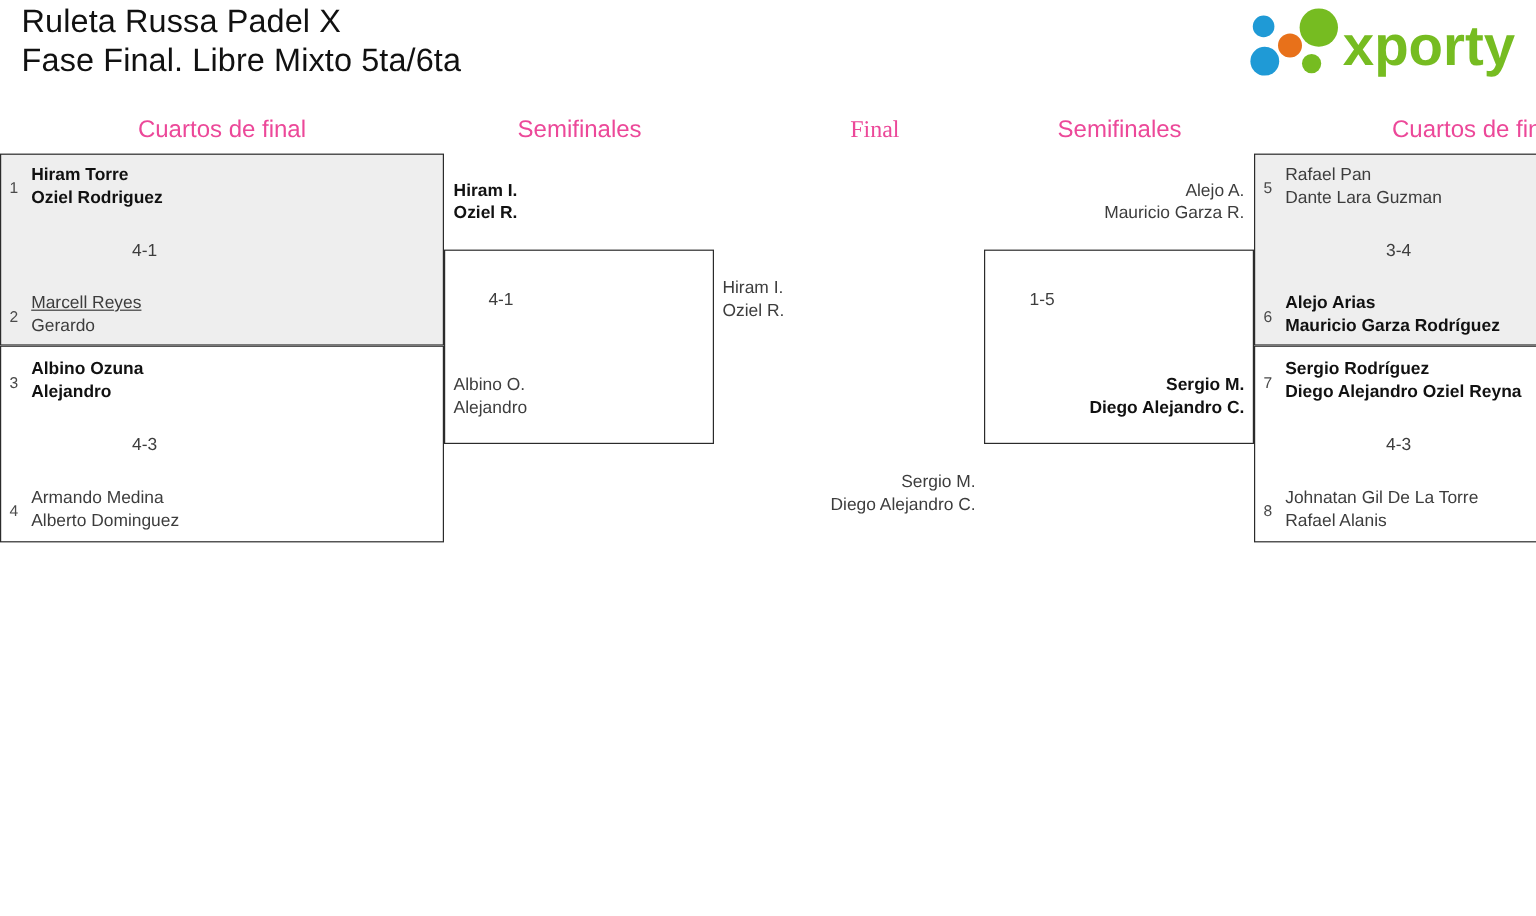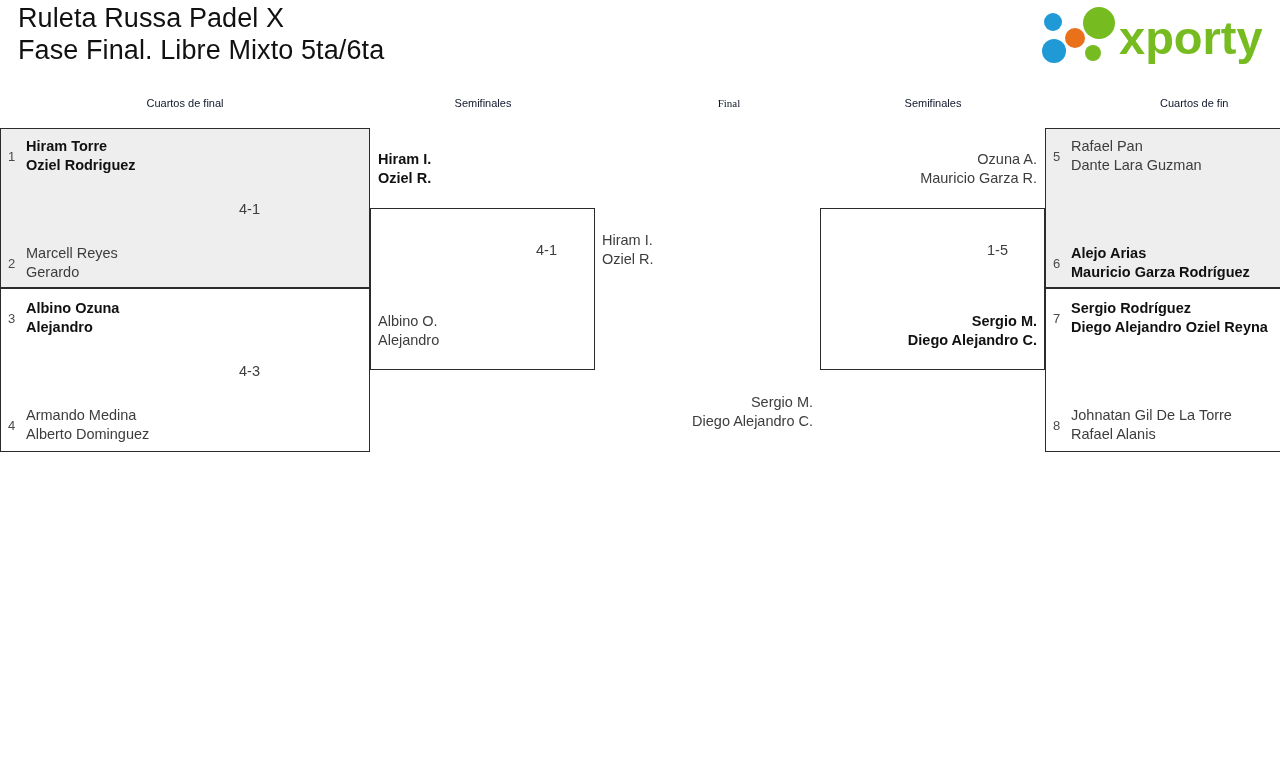--- a/index.html
+++ b/index.html
@@ -29,23 +29,23 @@
 
   .logo {
     position: absolute; right: 13px; top: 6px;
     width: 236px; height: 62px;
   }
 
   
   .round-head {
     position: absolute;
     top: 97px;
-    font-size: 11px;
+    font-size: 20px;
     font-weight: 400;
-    color: #0f172a;
+    color: #ec4899;
     text-align: center;
     white-space: nowrap;
   }
 
   
   .box {
     position: absolute;
     border: 1px solid #2b2b2b;
   }
   .box.gray { background: #eeeeee; }
@@ -69,21 +69,21 @@
     color: #4a4a4a;
     white-space: nowrap;
   }
 
   .score {
     position: absolute;
     font-size: 14.5px;
     line-height: 19px;
     color: #3d3d3d;
     white-space: nowrap;
-    text-align: right;
+    text-align: left;
   }
 </style>
 </head>
 <body>
 
 <div id="root">
 
   <div class="title-block">
     <div class="title-line">Ruleta Russa Padel X</div>
     <div class="title-line">Fase Final. Libre Mixto 5ta/6ta</div>
@@ -109,21 +109,21 @@
   <div class="box gray" style="left:0px; top:128px; width:370px; height:160px;"></div>
   <div class="box white" style="left:0px; top:288px; width:370px; height:164px;"></div>
 
   <div class="seed" style="left:8px;  top:147px;">1</div>
   <div class="team win" style="left:26px; top:137px;">Hiram Torre</div>
   <div class="team win" style="left:26px; top:156px;">Oziel Rodriguez</div>
 
   <div class="score" style="left:110px; top:200px; width:150px;">4-1</div>
 
   <div class="seed" style="left:8px;  top:254px;">2</div>
-  <div class="team" style="left:26px; top:244px;">Marcell Reyes</div>
+  <div class="team" style="left:26px; top:244px;text-decoration:underline;">Marcell Reyes</div>
   <div class="team" style="left:26px; top:263px;">Gerardo</div>
 
   <div class="seed" style="left:8px;  top:309px;">3</div>
   <div class="team win" style="left:26px; top:299px;">Albino Ozuna</div>
   <div class="team win" style="left:26px; top:318px;">Alejandro</div>
 
   <div class="score" style="left:110px; top:362px; width:150px;">4-3</div>
 
   <div class="seed" style="left:8px;  top:416px;">4</div>
   <div class="team" style="left:26px; top:406px;">Armando Medina</div>
@@ -140,21 +140,21 @@
   <div class="team" style="left:378px; top:331px;">Alejandro</div>
 
   <div class="team" style="left:602px; top:231px;">Hiram I.</div>
   <div class="team" style="left:602px; top:250px;">Oziel R.</div>
 
   <div class="team right" style="left:593px; top:393px; width:220px;">Sergio M.</div>
   <div class="team right" style="left:593px; top:412px; width:220px;">Diego Alejandro C.</div>
 
   <div class="box white" style="left:820px; top:208px; width:225px; height:162px;"></div>
 
-  <div class="team right" style="left:817px; top:150px; width:220px;">Ozuna A.</div>
+  <div class="team right" style="left:817px; top:150px; width:220px;">Alejo A.</div>
   <div class="team right" style="left:817px; top:169px; width:220px;">Mauricio Garza R.</div>
 
   <div class="score" style="left:858px; top:241px; width:150px;">1-5</div>
 
   <div class="team right win" style="left:817px; top:312px; width:220px;">Sergio M.</div>
   <div class="team right win" style="left:817px; top:331px; width:220px;">Diego Alejandro C.</div>
 
   <div class="box gray" style="left:1045px; top:128px; width:370px; height:160px;"></div>
   <div class="box white" style="left:1045px; top:288px; width:370px; height:164px;"></div>
 

